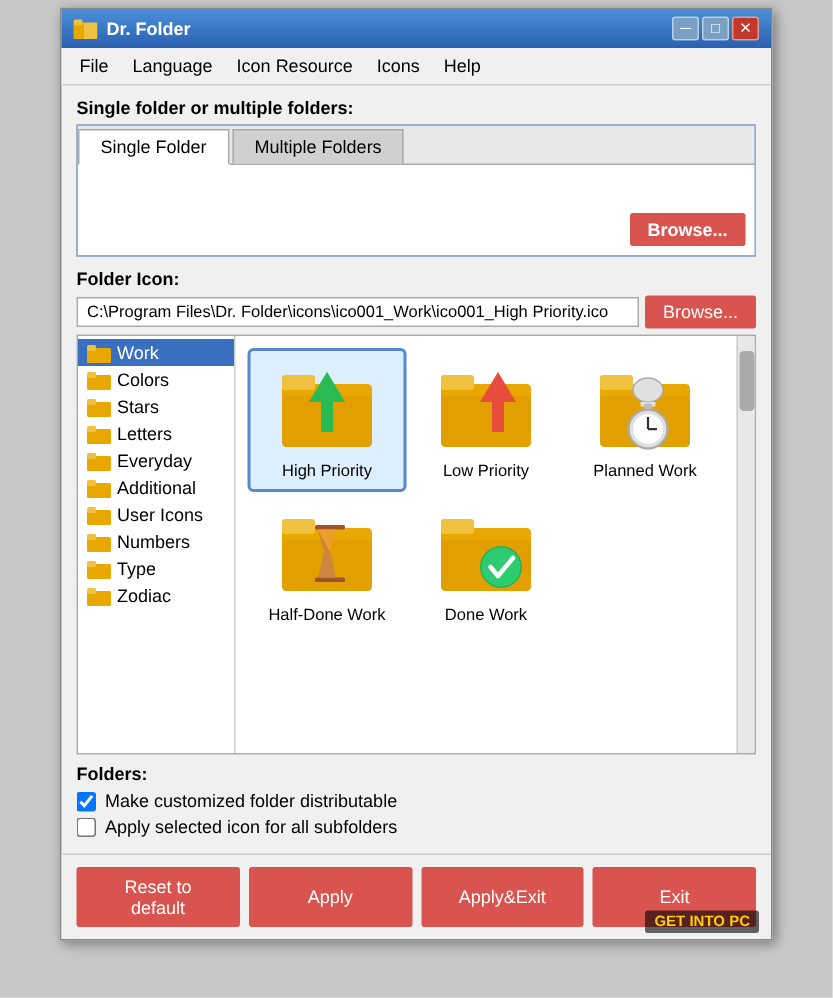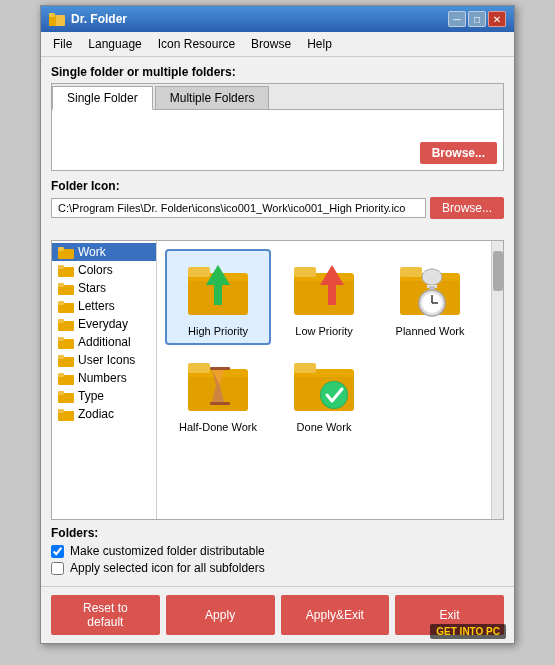--- a/index.html
+++ b/index.html
@@ -129,21 +129,21 @@
       border-radius: 2px;
     }
 
     .folder-icon-section {
       margin-top: 8px;
     }
     .folder-icon-row {
       display: flex;
       align-items: center;
       gap: 4px;
-      margin-bottom: 21px;
+      margin-bottom: 4px;
     }
     .folder-icon-path {
       flex: 1;
       border: 1px solid #aaa;
       background: white;
       padding: 3px 6px;
       font-size: 11px;
       white-space: nowrap;
       overflow: hidden;
       text-overflow: ellipsis;
@@ -282,21 +282,21 @@
       <div class="title-btn min">─</div>
       <div class="title-btn max">□</div>
       <div class="title-btn close">✕</div>
     </div>
   </div>
 
   <div class="menu-bar">
     <div class="menu-item">File</div>
     <div class="menu-item">Language</div>
     <div class="menu-item">Icon Resource</div>
-    <div class="menu-item">Browse</div>
+    <div class="menu-item">Icons</div>
     <div class="menu-item">Help</div>
   </div>
 
   <div class="content">
 
     <div class="section-title">Single folder or multiple folders:</div>
 
     <div class="tabs-container">
       <div class="tabs-header">
         <div class="tab active">Single Folder</div>

